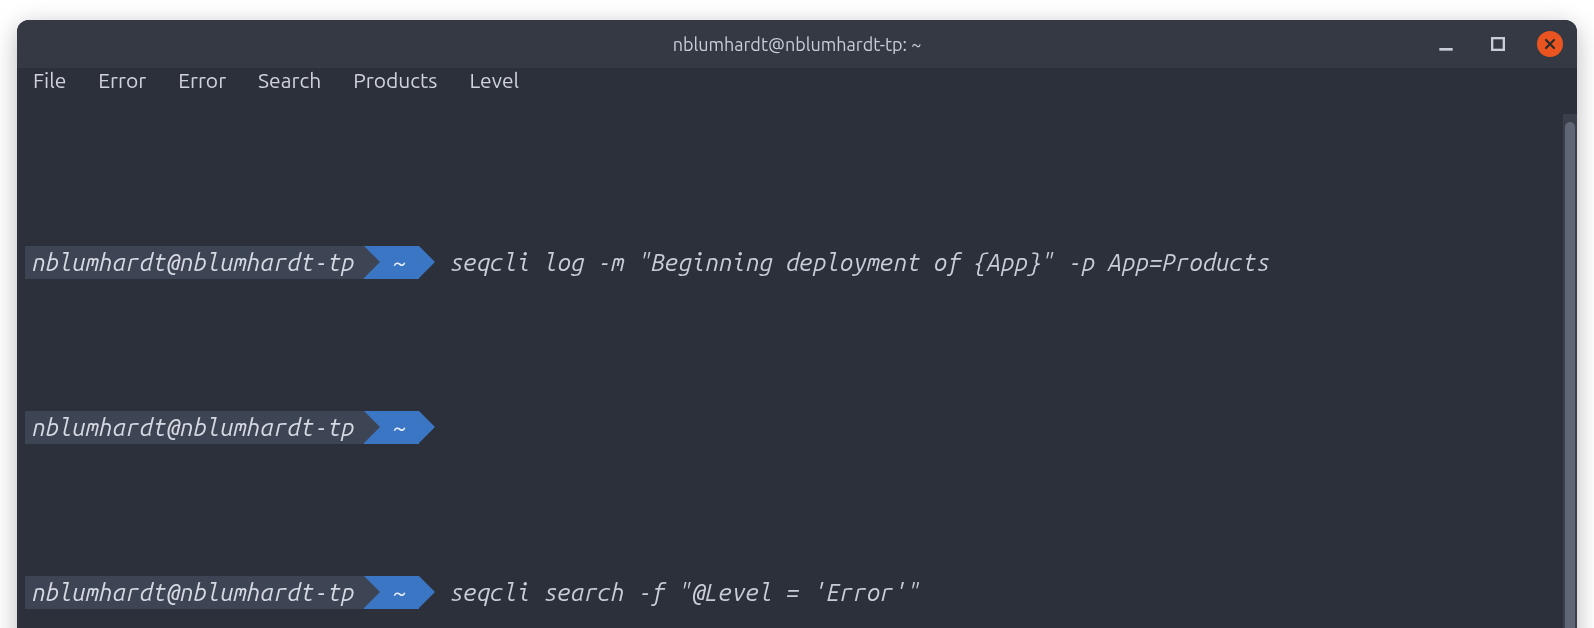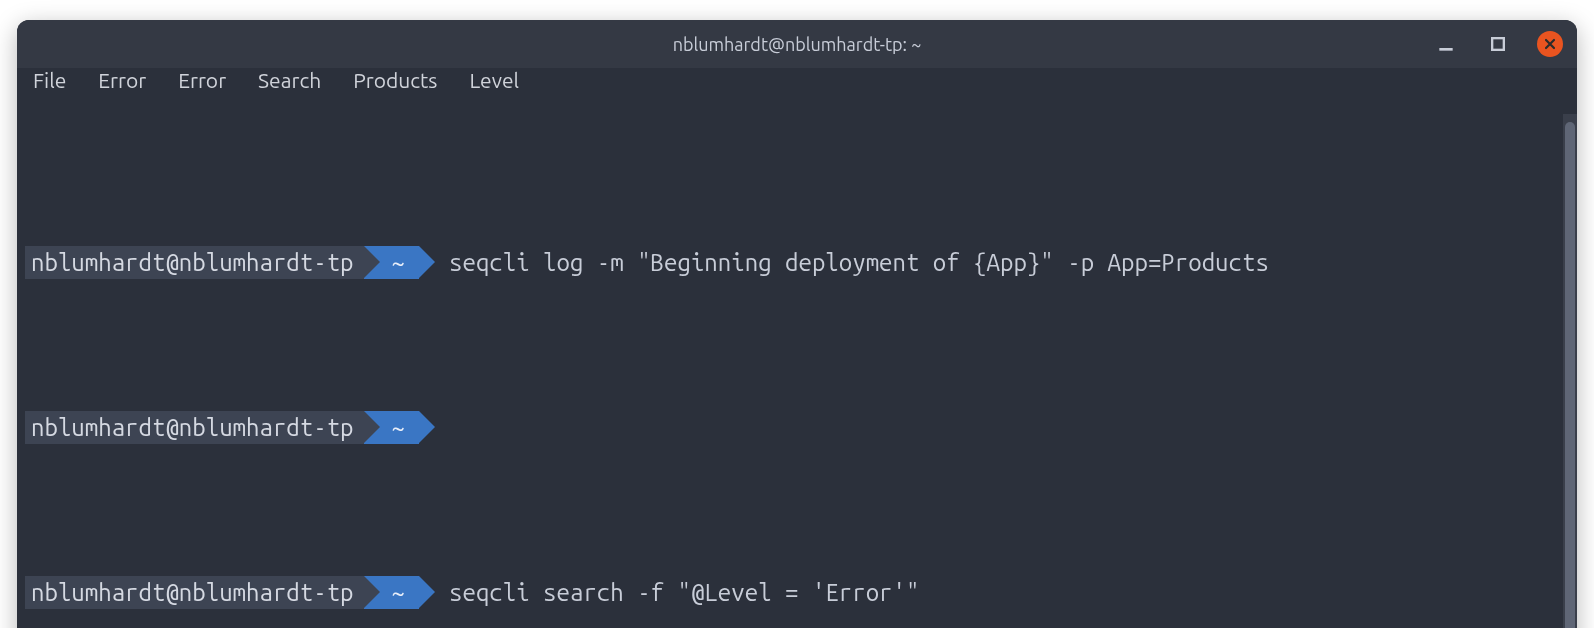--- a/index.html
+++ b/index.html
@@ -100,21 +100,21 @@
     background: var(--scroll-track);
     position: relative;
   }
   .scroll-thumb {
     position: absolute;
     top: 8px; left: 2px; right: 2px;
     height: calc(100% - 16px);
     background: var(--scroll-thumb);
     border-radius: 6px;
   }
-  .line { display: flex; align-items: flex-start; flex-wrap: nowrap; }
+  .line { display: flex; align-items: flex-start; flex-wrap: nowrap; font-style: italic; }
   .seg-a {
     background: var(--prompt-a-bg);
     color: var(--prompt-a-fg);
     padding: 0 10px 0 6px;
     position: relative;
   }
   .seg-a::after {
     content: "";
     position: absolute;
     right: -16px; top: 0;

